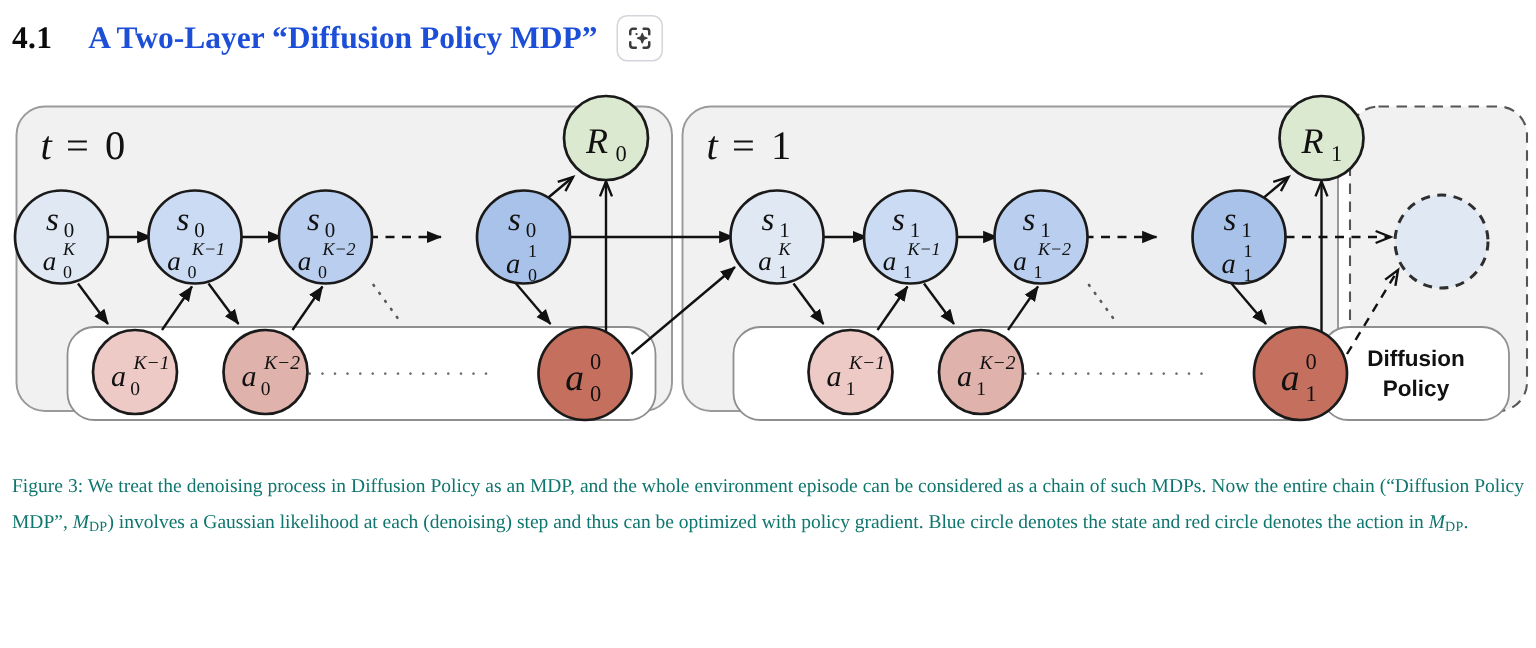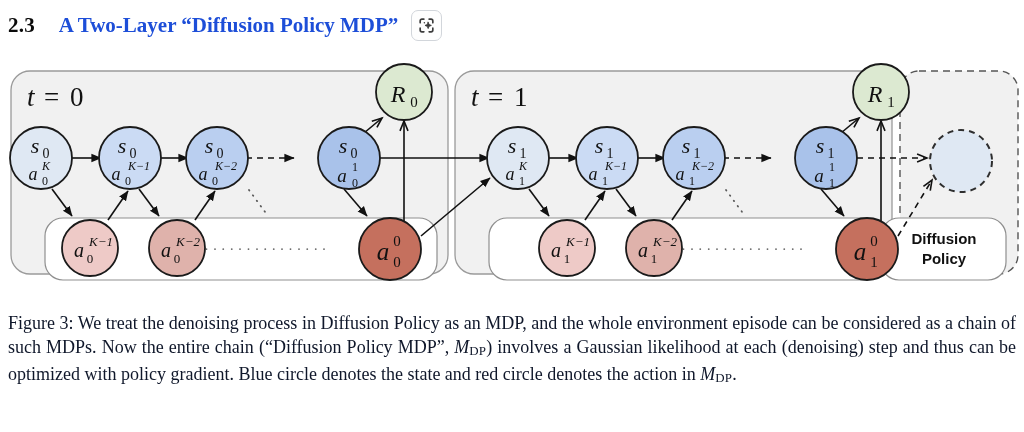--- a/index.html
+++ b/index.html
@@ -55,36 +55,36 @@
     width: 1024px; height: 245px;
   }
   .figure svg { display: block; }
 
   
   .caption {
     position: absolute;
     left: 8px; top: 312px;
     width: 1008px;
     font-family: "Liberation Serif", serif;
-    font-size: 18px;
+    font-size: 13px;
     line-height: 23.6px;
-    color: #0f172a;
+    color: #0f766e;
     text-align: justify;
     text-justify: inter-word;
   }
   .caption .cal { font-family: "Liberation Serif", serif; font-style: italic; }
   .caption .sub { font-size: 0.72em; vertical-align: -0.18em; letter-spacing: 0.2px; }
 </style>
 </head>
 <body>
 
 <div id="page">
 
   <div class="heading-row">
-    <span class="sec-num">2.3</span>
+    <span class="sec-num">4.1</span>
     <span class="sec-title">A Two-Layer “Diffusion Policy MDP”</span>
     <span class="ai-icon-btn">
       <svg width="19" height="19" viewBox="0 0 24 24" fill="none" stroke="#3c3c3c" stroke-width="2.1" stroke-linecap="round" stroke-linejoin="round">
         <path d="M4 8.6V6.3A2.3 2.3 0 0 1 6.3 4H8.7"></path>
         <path d="M15.3 4h2.4A2.3 2.3 0 0 1 20 6.3v2.3"></path>
         <path d="M20 15.4v2.3A2.3 2.3 0 0 1 17.7 20h-2.4"></path>
         <path d="M8.7 20H6.3A2.3 2.3 0 0 1 4 17.7v-2.3"></path>
         <path d="M14.1 7.9l1.15 2.85L18.1 11.9l-2.85 1.15L14.1 15.9l-1.15-2.85L10.1 11.9l2.85-1.15z" fill="#3c3c3c" stroke-width="1.1"></path>
         <circle cx="9.3" cy="8.5" r="0.95" fill="#3c3c3c" stroke="none"></circle>
       </svg>

